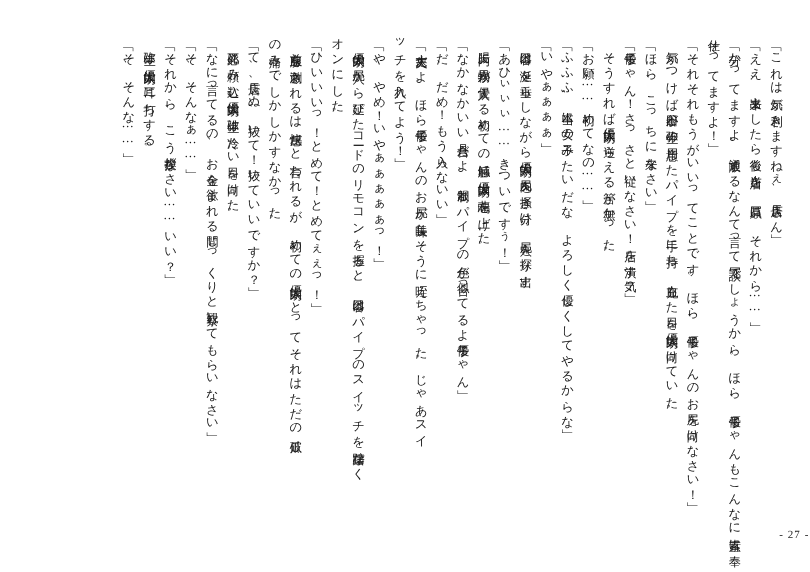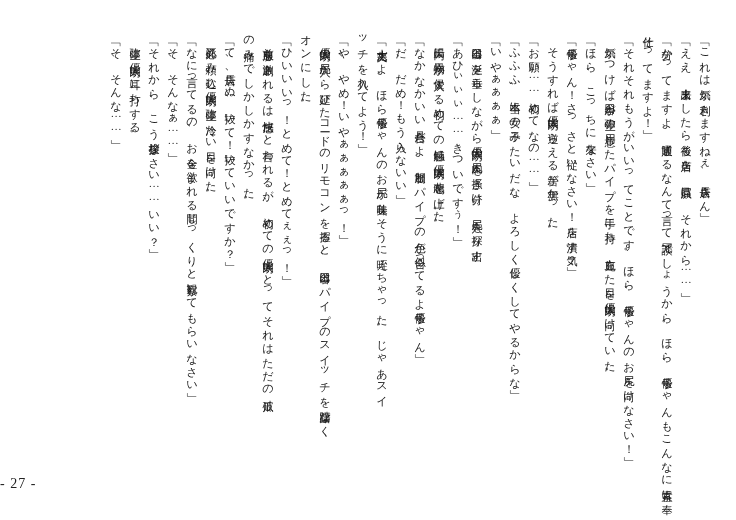--- a/index.html
+++ b/index.html
@@ -45,22 +45,22 @@
     color: #181818;
   }
   .line.indent {
     padding-top: 11px;
   }
   .page-number {
     position: absolute;
     bottom: 28px;
     left: 0;
     right: 0;
-    text-align: left;
-    font-size: 14px;
+    text-align: right;
+    font-size: 10px;
     letter-spacing: 1px;
     color: #222;
     font-family: "Liberation Serif", "DejaVu Serif", serif;
   }
 </style>
 </head>
 <body>
 
 <div class="page">
   <div class="text-block" id="text-block">

